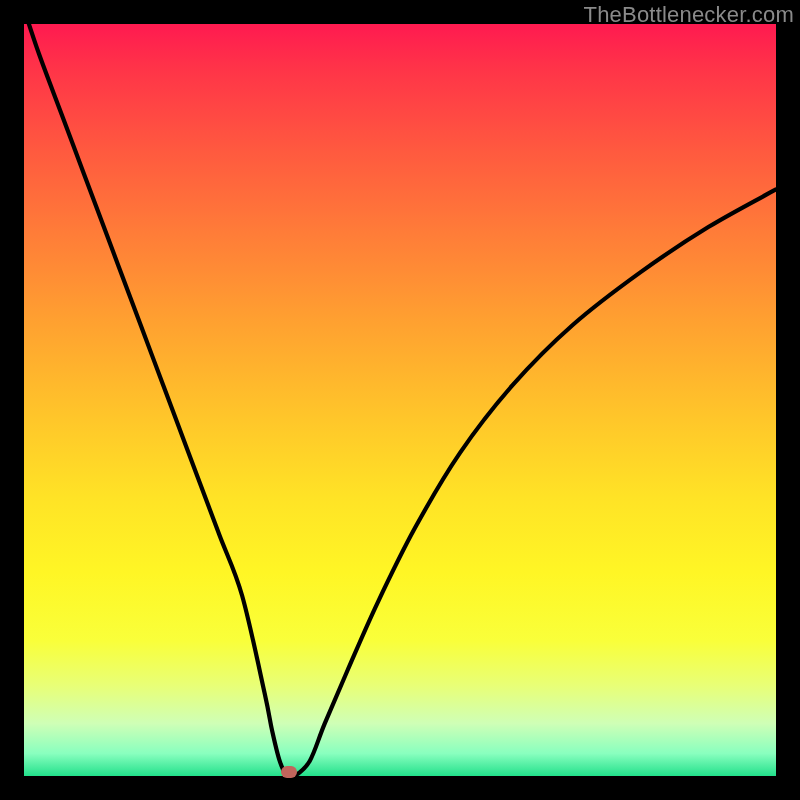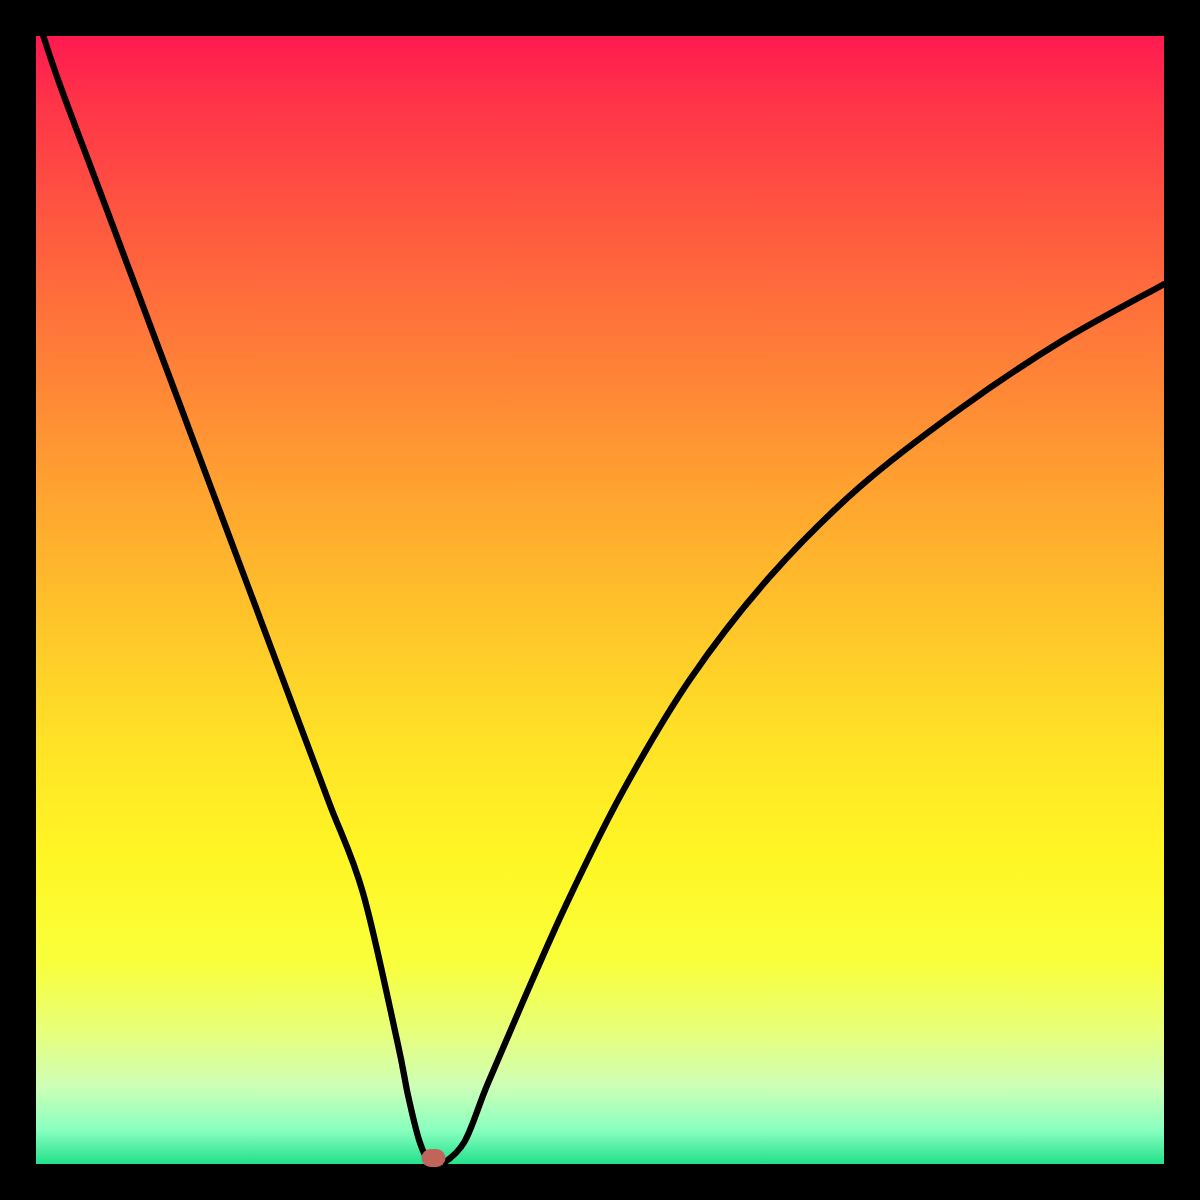--- a/index.html
+++ b/index.html
@@ -71,13 +71,14 @@
 </head>
 <body>
 
 <div class="frame">
   <div class="plot">
     <svg class="curve" viewBox="0 0 752 752" preserveAspectRatio="none">
       <path id="curve-path" fill="none" stroke="#000" stroke-width="4.2" stroke-linecap="round" stroke-linejoin="round" d="M 0.00 -15.04 C 2.51 -7.52, 8.77 12.53, 15.04 30.08 C 21.31 47.63, 30.08 70.19, 37.60 90.24 C 45.12 110.29, 52.64 130.35, 60.16 150.40 C 67.68 170.45, 75.20 190.51, 82.72 210.56 C 90.24 230.61, 97.76 250.67, 105.28 270.72 C 112.80 290.77, 120.32 310.83, 127.84 330.88 C 135.36 350.93, 142.88 370.99, 150.40 391.04 C 157.92 411.09, 165.44 431.15, 172.96 451.20 C 180.48 471.25, 188.00 491.31, 195.52 511.36 C 203.04 531.41, 210.56 545.20, 218.08 571.52 C 225.60 597.84, 235.63 646.72, 240.64 669.28 C 245.65 691.84, 245.65 695.60, 248.16 706.88 C 250.67 718.16, 253.17 729.44, 255.68 736.96 C 258.19 744.48, 260.69 749.49, 263.20 752.00 C 265.71 754.51, 266.96 754.51, 270.72 752.00 C 274.48 749.49, 280.75 745.73, 285.76 736.96 C 290.77 728.19, 294.53 714.40, 300.80 699.36 C 307.07 684.32, 314.59 666.77, 323.36 646.72 C 332.13 626.67, 342.16 602.85, 353.44 579.04 C 364.72 555.23, 377.25 528.91, 391.04 503.84 C 404.83 478.77, 419.87 452.45, 436.16 428.64 C 452.45 404.83, 470.00 382.27, 488.80 360.96 C 507.60 339.65, 527.65 319.60, 548.96 300.80 C 570.27 282.00, 594.08 264.45, 616.64 248.16 C 639.20 231.87, 661.76 216.83, 684.32 203.04 C 706.88 189.25, 740.72 171.71, 752.00 165.44"></path>
     </svg>
     <div class="marker" id="marker" style="left: 264.704px; top: 748.24px;"></div>
   </div>
+  <div class="watermark">TheBottlenecker.com</div>
 </div>
 
 </body></html>

